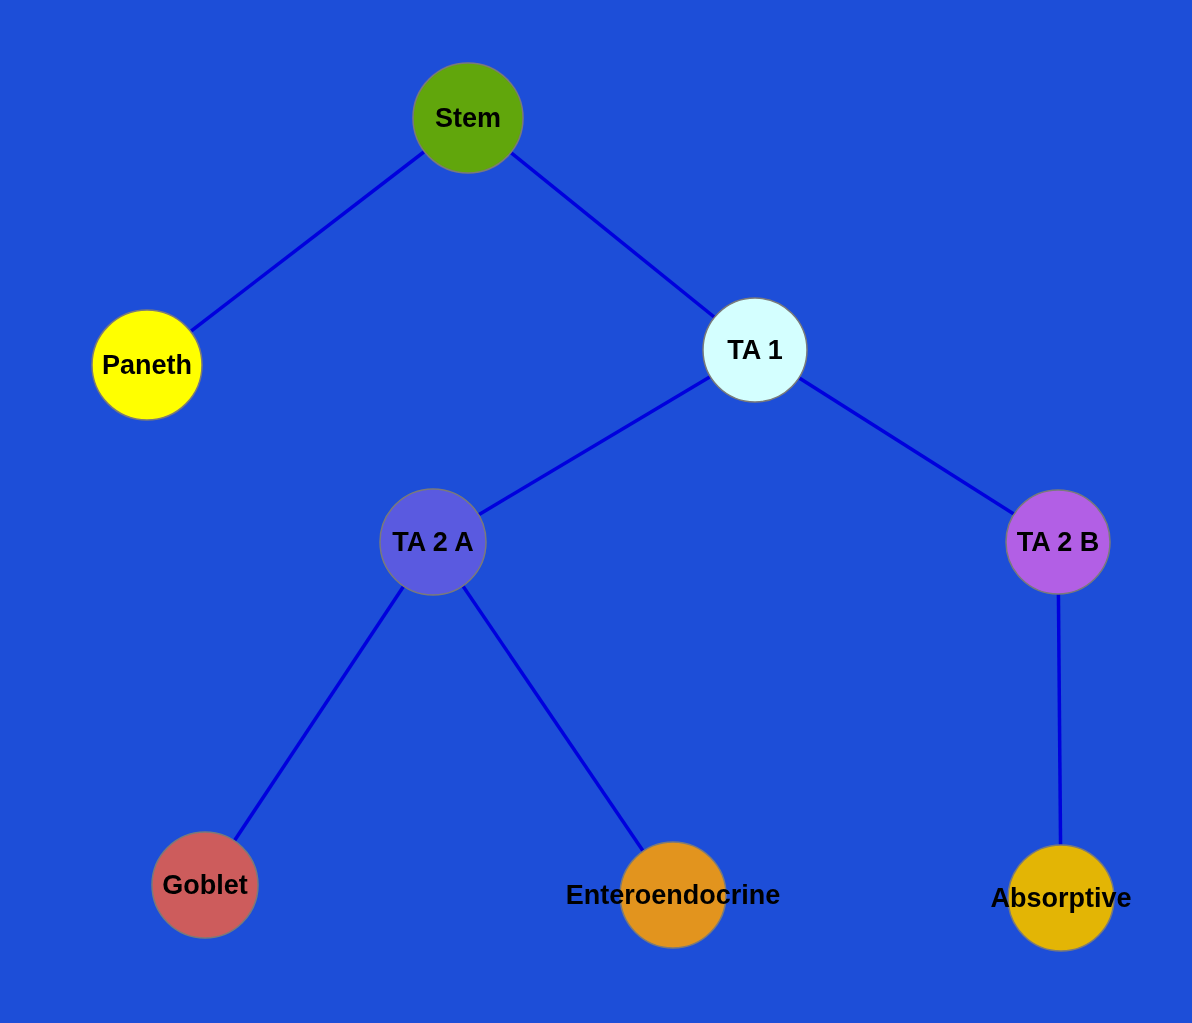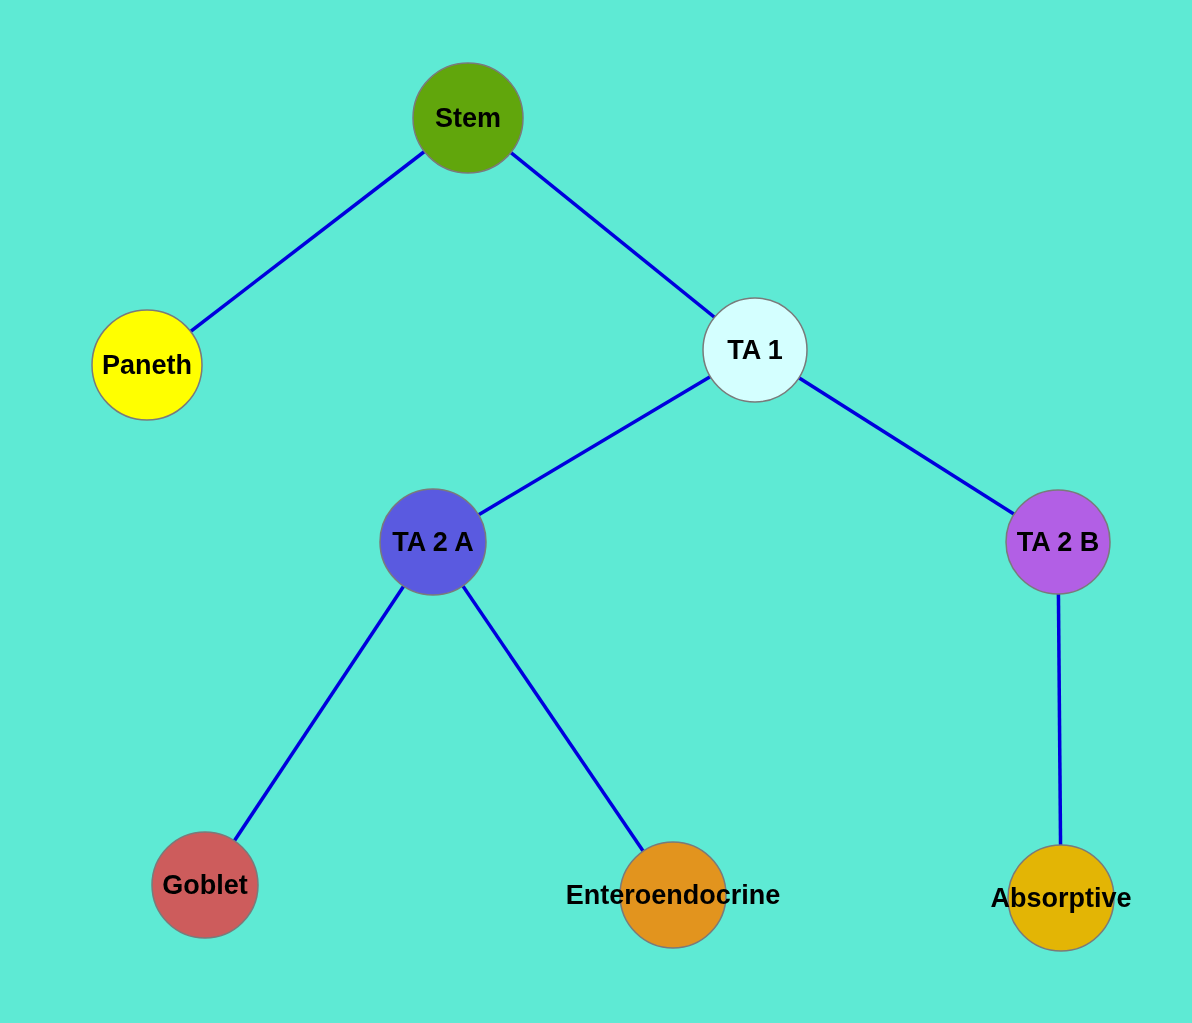--- a/index.html
+++ b/index.html
@@ -5,21 +5,21 @@
   html, body {
     margin: 0;
     padding: 0;
     background: #ccccf2;
     font-family: "Liberation Sans", sans-serif;
   }
   .canvas-wrap {
     position: relative;
     width: 1192px;
     height: 1023px;
-    background: #5eead4;
+    background: #1d4ed8;
     overflow: hidden;
   }
   svg {
     display: block;
     width: 1192px;
     height: 1023px;
   }
   .edge {
     stroke: #0000dd;
     stroke-width: 3.5;

